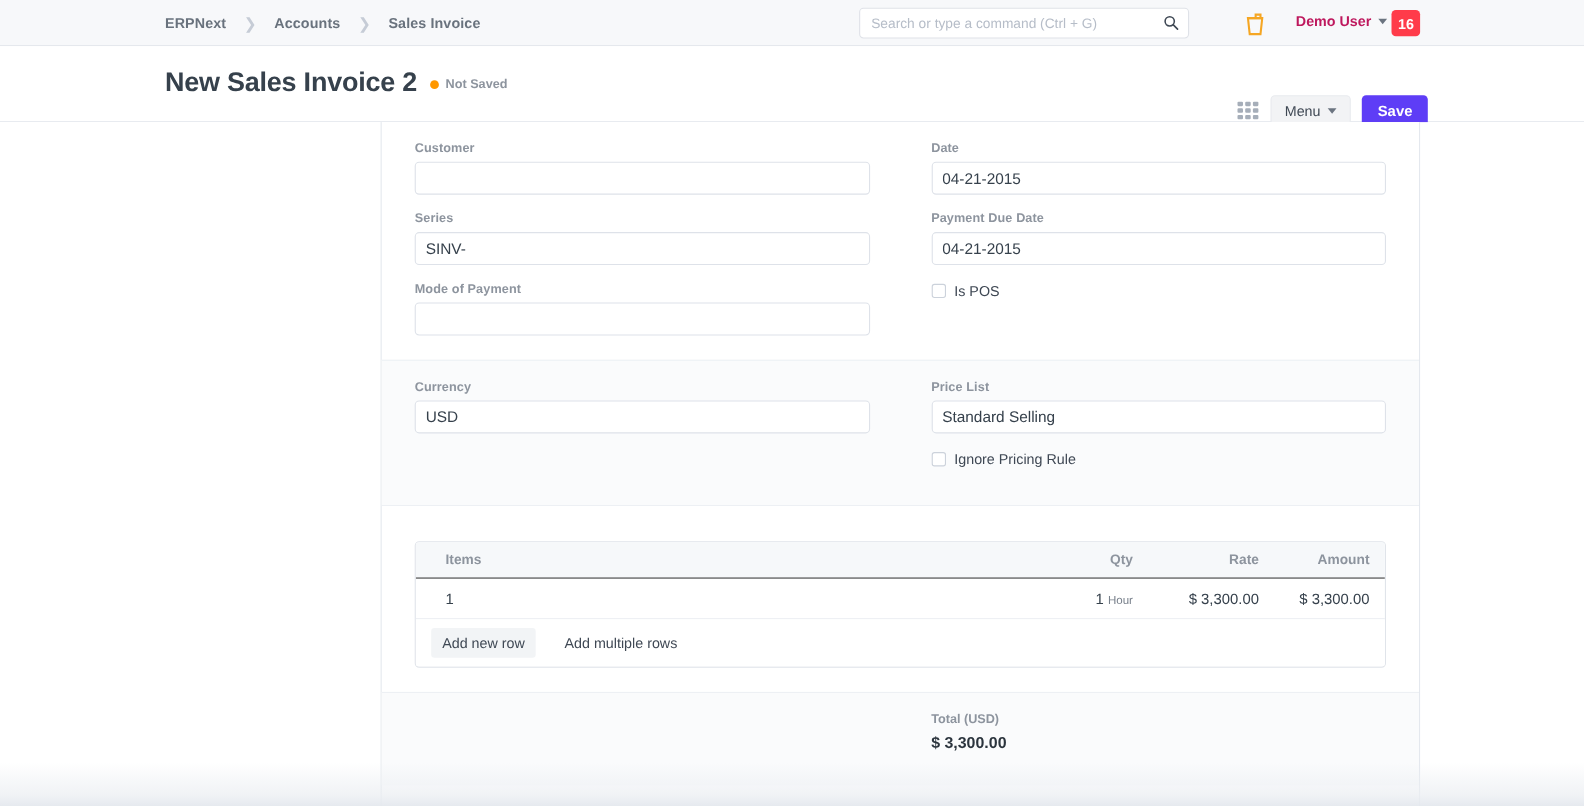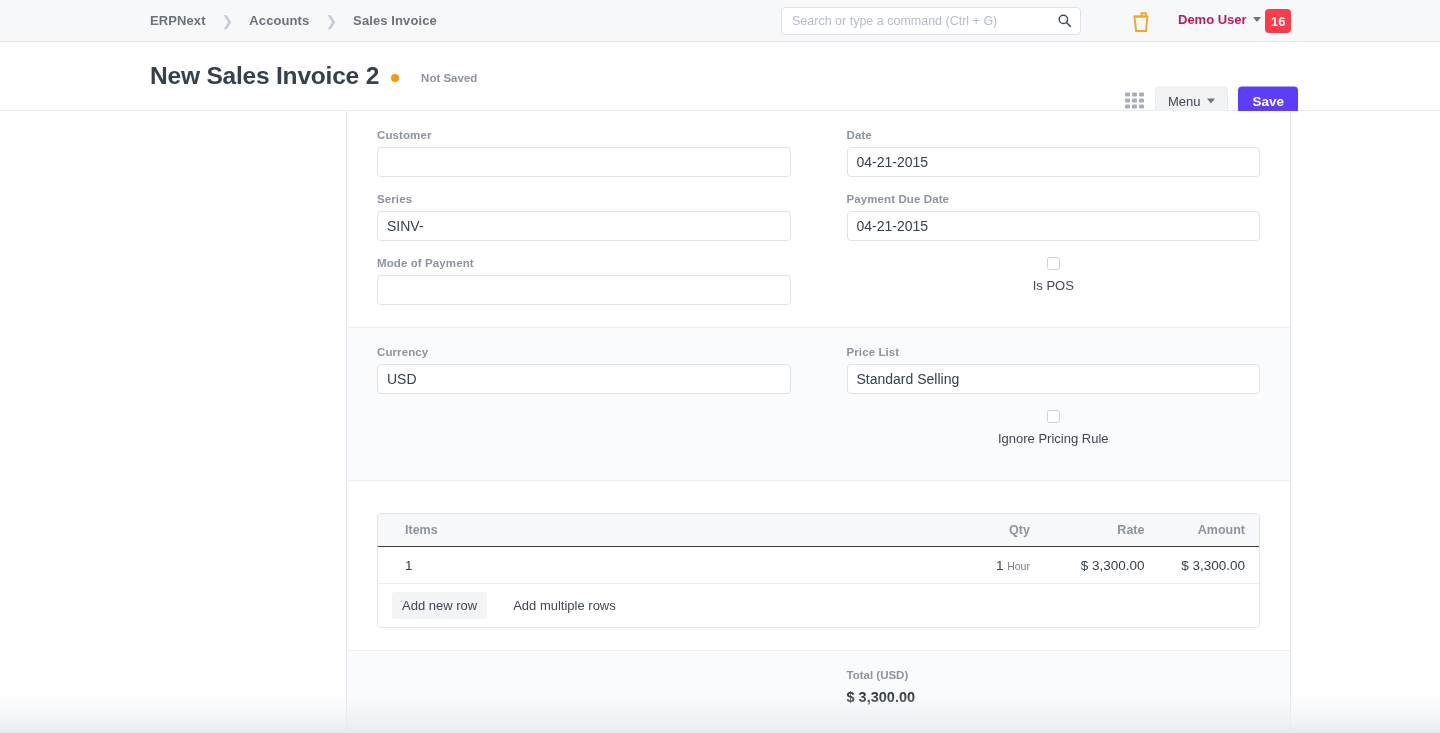--- a/index.html
+++ b/index.html
@@ -140,21 +140,21 @@
   .page-title {
     font-size: 24.5px;
     font-weight: bold;
     color: #36414c;
     letter-spacing: -0.2px;
     white-space: nowrap;
   }
   .not-saved {
     display: flex;
     align-items: center;
-    gap: 22px;
+    gap: 6px;
     position: relative;
     top: -2px;
   }
   .dot-orange {
     width: 8px;
     height: 8px;
     border-radius: 50%;
     background: #ff9800;
     display: inline-block;
   }
@@ -266,21 +266,20 @@
     padding: 0 9px;
     outline: none;
   }
 
   .checkrow {
     display: flex;
     align-items: center;
     gap: 8px;
     margin-top: 13px;
     cursor: pointer;
-    flex-direction: column;
   }
   .cbox {
     width: 13px;
     height: 13px;
     border: 1px solid #ccd2db;
     border-radius: 2.5px;
     background: #ffffff;
     flex: none;
     cursor: pointer;
     appearance: none;

